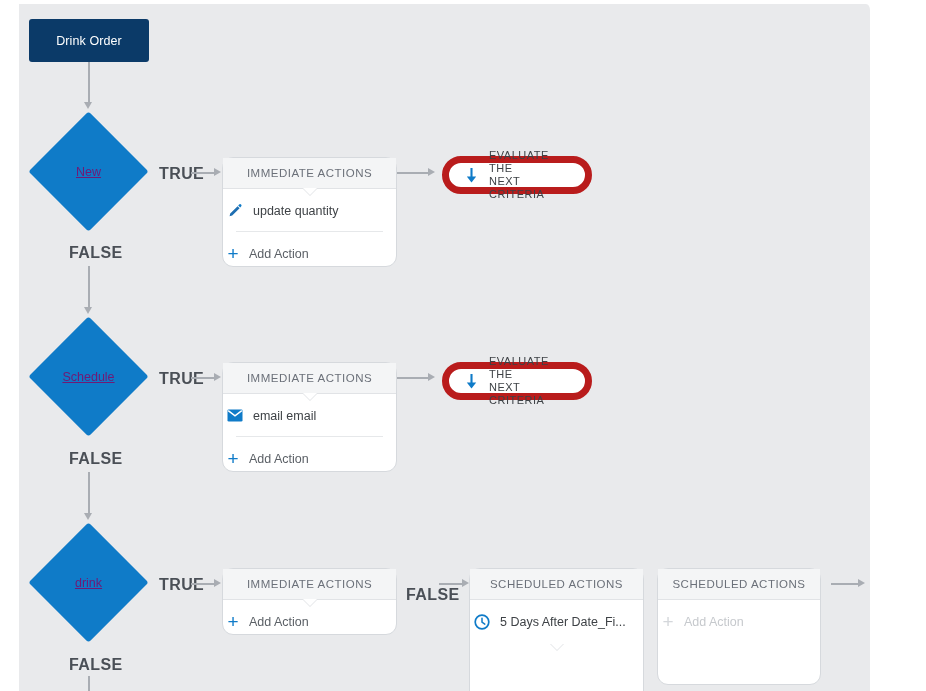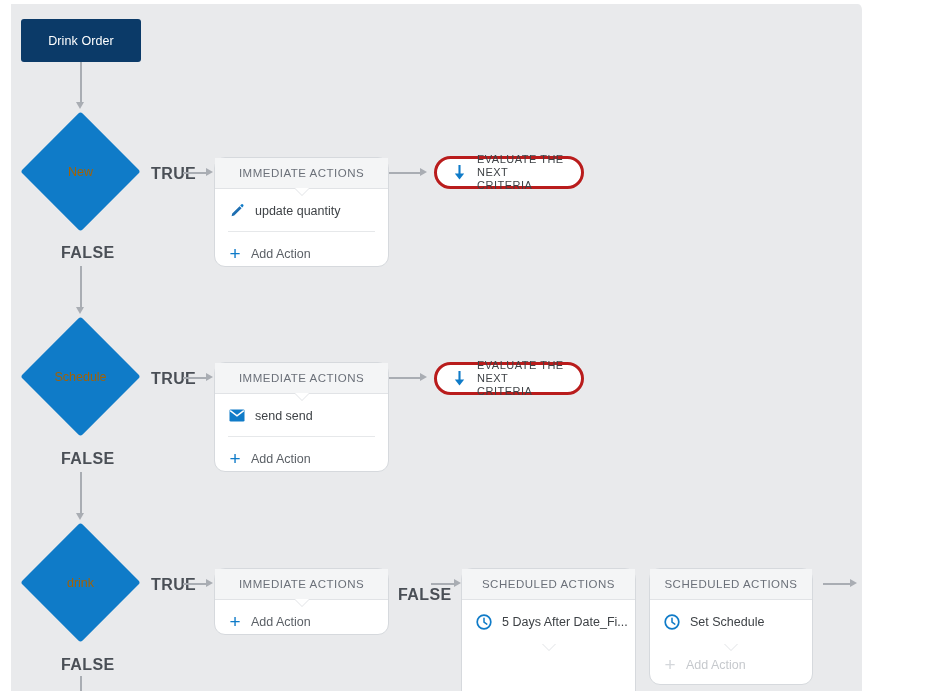--- a/index.html
+++ b/index.html
@@ -2,21 +2,21 @@
 <html><head>
 <meta charset="utf-8">
 <style>
   html,body{margin:0;padding:0;}
   body{
     width:926px;height:691px;overflow:hidden;
     font-family:"Liberation Sans", sans-serif;
     background:#ffffff;
   }
   #canvas{
-    position:absolute;left:8px;top:0;width:860px;height:691px;
+    position:absolute;left:16px;top:0;width:860px;height:691px;
     background:#e9eaec;
     border-right:6px solid #ffffff;
     border-top:4px solid #ffffff;
     border-left:3px solid #ffffff;
     box-sizing:border-box;
     border-top-right-radius:10px;
     overflow:hidden;
   }
 
   
@@ -35,22 +35,23 @@
   .diamond{
     position:absolute;left:0;top:0;
     width:100%;height:100%;
     background:#0f7bc8;
     transform:rotate(45deg);
     border-radius:3px;
   }
   .diamond-label{
     position:absolute;left:0;top:0;width:100%;height:100%;
     display:flex;align-items:center;justify-content:center;
-    color:#a16207;font-size:12.5px;
+    color:#701a75;font-size:12.5px;
     pointer-events:none;
+    text-decoration:underline;
   }
 
   
   .vline{position:absolute;width:1.5px;background:#a9adb3;}
   .hline{position:absolute;height:1.5px;background:#a9adb3;}
   .arrow-down{
     position:absolute;width:0;height:0;
     border-left:4.5px solid transparent;
     border-right:4.5px solid transparent;
     border-top:7px solid #a9adb3;
@@ -93,21 +94,21 @@
     margin-left:-7px;
     width:0;height:0;
     border-left:7px solid transparent;
     border-right:7px solid transparent;
     border-top:7px solid #ffffff;
     filter:drop-shadow(0 1px 0 #e1e3e6);
   }
   .panel-row{
     display:flex;align-items:center;
     height:43px;
-    padding:0 13px;
+    padding:0 3px;
     font-size:12.5px;
     color:#3e4246;
     box-sizing:border-box;
     white-space:nowrap;
     position:relative;
   }
   .panel-row.divider:after{
     content:"";position:absolute;left:13px;right:13px;bottom:0;
     height:1px;background:#e6e8ea;
   }
@@ -121,21 +122,21 @@
     color:#0f7bc8;font-size:19px;line-height:1;font-weight:400;
     margin-right:9px;width:14px;text-align:center;
   }
   .panel-row.add.disabled{color:#c6c9cd;}
   .panel-row.add.disabled .plus{color:#d4d7db;}
 
   
   .pill{
     position:absolute;
     background:#ffffff;
-    border:3px solid #b91c1c;
+    border:7px solid #b91c1c;
     border-radius:24px;
     display:flex;align-items:center;
     box-sizing:border-box;
     padding:12px 16px;
   }
   .pill .pill-ico{
     flex:0 0 auto;display:inline-flex;align-items:center;justify-content:center;
     margin-right:11px;
   }
   .pill .pill-text{
@@ -223,21 +224,21 @@
       <span>IMMEDIATE ACTIONS</span>
       <span class="notch"></span>
     </div>
     <div class="panel-row divider">
       <span class="ico">
         <svg width="16" height="13" viewBox="0 0 16 13">
           <rect x="0.5" y="0.5" width="15" height="12" rx="1.3" fill="#0f7bc8"></rect>
           <path d="M1.2 1.6l6.8 5.3 6.8-5.3" stroke="#ffffff" stroke-width="1.5" fill="none"></path>
         </svg>
       </span>
-      <span>send send</span>
+      <span>email email</span>
     </div>
     <div class="panel-row add">
       <span class="plus">+</span>
       <span>Add Action</span>
     </div>
   </div>
 
   <div class="hline" style="left:378px;top:373px;width:32px;"></div>
   <div class="arrow-right" style="left:409px;top:369px;"></div>
 
@@ -292,30 +293,20 @@
       </span>
       <span>5 Days After Date_Fi...</span>
       <span class="notch" style="bottom:-7px;"></span>
     </div>
   </div>
 
   <div class="panel" style="left:638px;top:564px;width:164px;height:117px;">
     <div class="panel-header">
       <span>SCHEDULED ACTIONS</span>
     </div>
-    <div class="panel-row" style="position:relative;">
-      <span class="ico">
-        <svg width="16" height="16" viewBox="0 0 16 16">
-          <circle cx="8" cy="8" r="6.8" fill="none" stroke="#0f7bc8" stroke-width="1.7"></circle>
-          <path d="M8 4.2V8.2l2.8 1.9" stroke="#0f7bc8" stroke-width="1.5" fill="none" stroke-linecap="round"></path>
-        </svg>
-      </span>
-      <span>Set Schedule</span>
-      <span class="notch" style="bottom:-7px;"></span>
-    </div>
     <div class="panel-row add disabled">
       <span class="plus">+</span>
       <span>Add Action</span>
     </div>
   </div>
 
   <div class="hline" style="left:812px;top:579px;width:28px;"></div>
   <div class="arrow-right" style="left:839px;top:575px;"></div>
 
   <div class="pill" style="left:852px;top:564px;width:96px;height:31px;">

